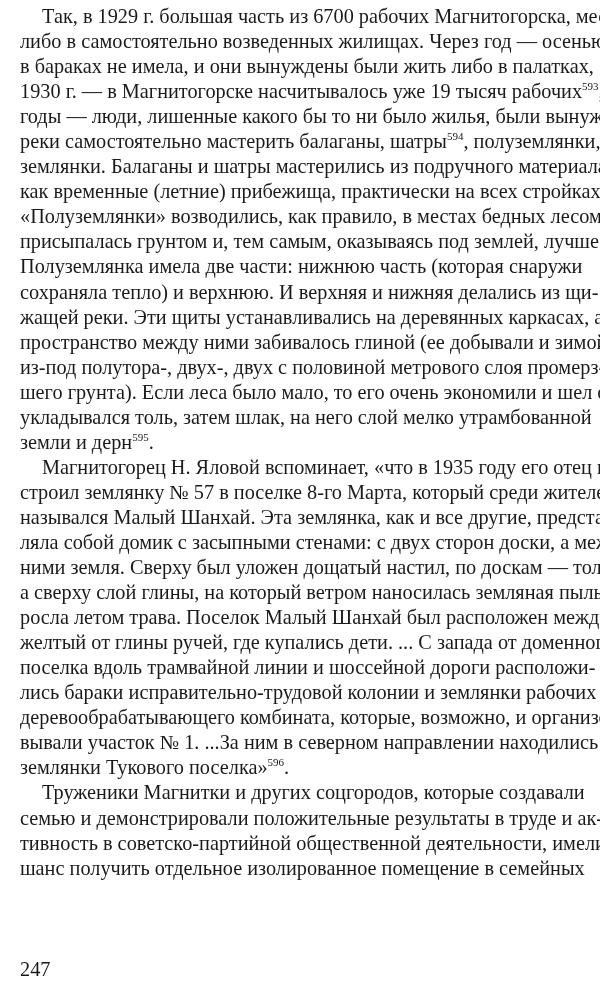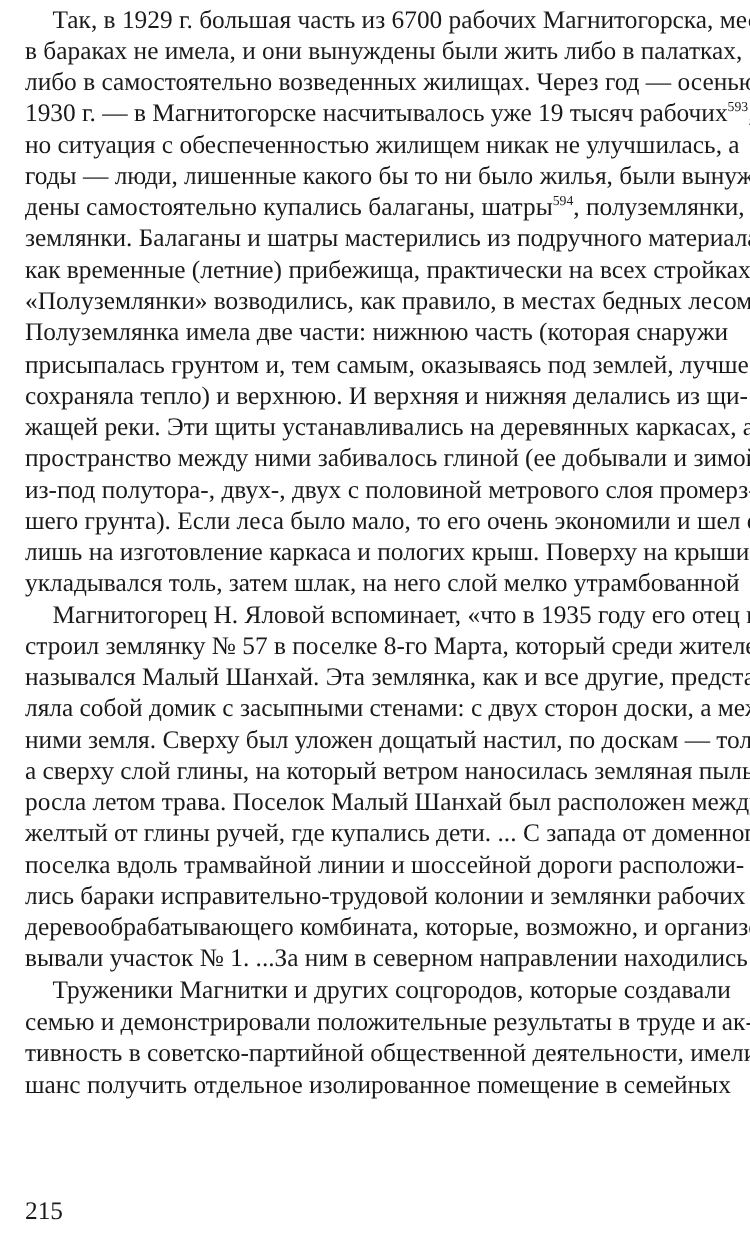--- a/index.html
+++ b/index.html
@@ -17,48 +17,48 @@
     position: absolute; left: 20px; top: 958px;
     font-family: "Liberation Serif", "DejaVu Serif", serif;
     font-size: 20.3px; color: #1a1a1a;
   }
 </style>
 </head>
 <body>
 
 <div class="page" id="page">
     <span class="line indent"><span>Так, в 1929 г. большая часть из 6700 рабочих Магнитогорска, мест</span></span>
+    <span class="line"><span>либо в самостоятельно возведенных жилищах. Через год — осенью</span></span>
     <span class="line"><span>в бараках не имела, и они вынуждены были жить либо в палатках,</span></span>
-    <span class="line"><span>либо в самостоятельно возведенных жилищах. Через год — осенью</span></span>
     <span class="line"><span>1930 г. — в Магнитогорске насчитывалось уже 19 тысяч рабочих</span><sup>593</sup><span>,</span></span>
-    <span class="line"><span>но ситуация с обеспеченностью жилищем никак не улучшилась, а</span></span>
     <span class="line"><span>годы — люди, лишенные какого бы то ни было жилья, были вынуж-</span></span>
-    <span class="line"><span>дены самостоятельно купались балаганы, шатры</span><sup>594</sup><span>, полуземлянки,</span></span>
+    <span class="line"><span>реки самостоятельно мастерить балаганы, шатры</span><sup>594</sup><span>, полуземлянки,</span></span>
     <span class="line"><span>землянки. Балаганы и шатры мастерились из подручного материала</span></span>
     <span class="line"><span>как временные (летние) прибежища, практически на всех стройках.</span></span>
     <span class="line"><span>«Полуземлянки» возводились, как правило, в местах бедных лесом.</span></span>
+    <span class="line"><span>присыпалась грунтом и, тем самым, оказываясь под землей, лучше</span></span>
     <span class="line"><span>Полуземлянка имела две части: нижнюю часть (которая снаружи</span></span>
-    <span class="line"><span>присыпалась грунтом и, тем самым, оказываясь под землей, лучше</span></span>
     <span class="line"><span>сохраняла тепло) и верхнюю. И верхняя и нижняя делались из щи-</span></span>
     <span class="line"><span>жащей реки. Эти щиты устанавливались на деревянных каркасах, а</span></span>
     <span class="line"><span>пространство между ними забивалось глиной (ее добывали и зимой</span></span>
     <span class="line"><span>из-под полутора-, двух-, двух с половиной метрового слоя промерз-</span></span>
     <span class="line"><span>шего грунта). Если леса было мало, то его очень экономили и шел он</span></span>
-    <span class="line"><span>лишь на изготовление каркаса и пологих крыш. Поверху на крыши</span></span>
     <span class="line"><span>укладывался толь, затем шлак, на него слой мелко утрамбованной</span></span>
+    <span class="line last"><span>земли и дерн</span><sup>595</sup><span>.</span></span>
     <span class="line indent"><span>Магнитогорец Н. Яловой вспоминает, «что в 1935 году его отец по-</span></span>
     <span class="line"><span>строил землянку № 57 в поселке 8-го Марта, который среди жителей</span></span>
     <span class="line"><span>назывался Малый Шанхай. Эта землянка, как и все другие, представ-</span></span>
     <span class="line"><span>ляла собой домик с засыпными стенами: с двух сторон доски, а между</span></span>
     <span class="line"><span>ними земля. Сверху был уложен дощатый настил, по доскам — толь,</span></span>
     <span class="line"><span>а сверху слой глины, на который ветром наносилась земляная пыль и</span></span>
     <span class="line"><span>росла летом трава. Поселок Малый Шанхай был расположен между</span></span>
     <span class="line"><span>желтый от глины ручей, где купались дети. ... С запада от доменного</span></span>
     <span class="line"><span>поселка вдоль трамвайной линии и шоссейной дороги расположи-</span></span>
     <span class="line"><span>лись бараки исправительно-трудовой колонии и землянки рабочих</span></span>
     <span class="line"><span>деревообрабатывающего комбината, которые, возможно, и организо-</span></span>
     <span class="line"><span>вывали участок № 1. ...За ним в северном направлении находились</span></span>
+    <span class="line last"><span>землянки Тукового поселка»</span><sup>596</sup><span>.</span></span>
     <span class="line indent"><span>Труженики Магнитки и других соцгородов, которые создавали</span></span>
     <span class="line"><span>семью и демонстрировали положительные результаты в труде и ак-</span></span>
     <span class="line"><span>тивность в советско-партийной общественной деятельности, имели</span></span>
     <span class="line"><span>шанс получить отдельное изолированное помещение в семейных</span></span>
   </div>
-<div class="pagenum">215</div>
+<div class="pagenum">247</div>
 
 </body></html>

